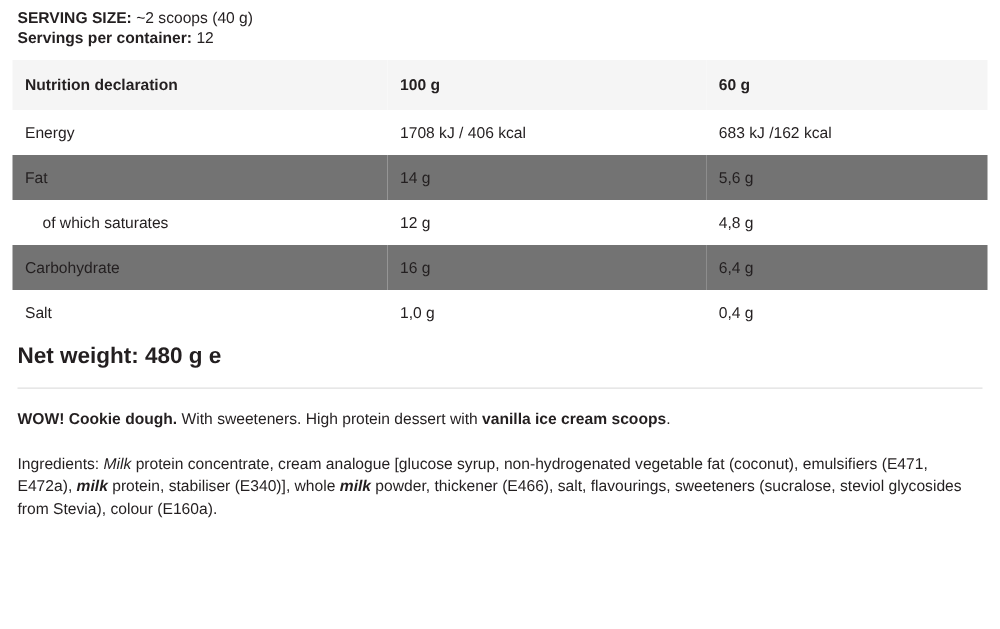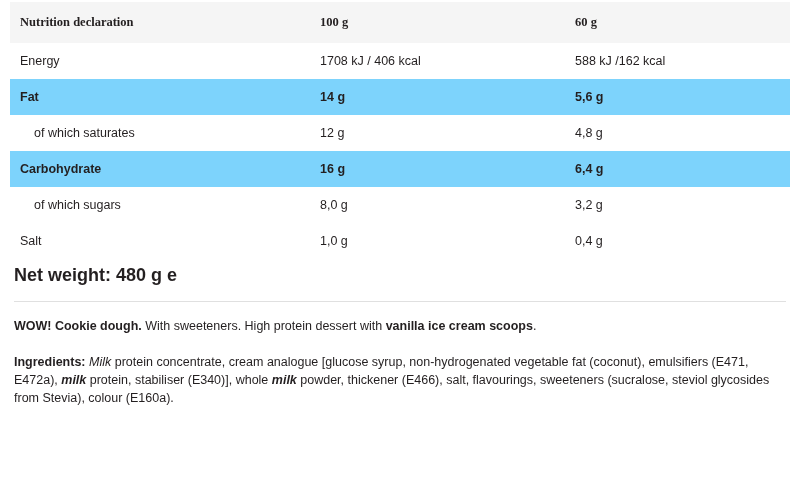--- a/index.html
+++ b/index.html
@@ -47,25 +47,23 @@
     padding: 11px 10px 11px 10px;
     font-size: 12.5px;
     font-weight: normal;
     vertical-align: middle;
   }
   table.nutrition thead th {
     font-weight: bold;
     background: #f5f5f5;
     padding-top: 13px;
     padding-bottom: 13px;
-    font-family: Liberation Serif, serif;
   }
   table.nutrition tbody tr.alt td {
-    background: #7dd3fc;
-    font-weight: bold;
+    background: #737373;
   }
   table.nutrition td.indent {
     padding-left: 24px;
   }
   .net-weight {
     padding: 8px 4px 0 4px;
     font-size: 18px;
     line-height: 16px;
     font-weight: bold;
   }
@@ -77,68 +75,73 @@
     padding: 16px 4px 0 4px;
     font-size: 12.5px;
     line-height: 17px;
   }
   .desc b { font-weight: bold; }
   .ingredients {
     padding: 18px 4px 0 4px;
     font-size: 12.5px;
     line-height: 18px;
   }
-  .ingredients b { font-weight: bold; }
+  .ingredients b { font-weight: normal; }
   .ingredients i { font-style: italic; }
   .ingredients .bi { font-weight: bold; font-style: italic; }
 </style>
 </head>
 <body>
 
 <div class="page">
 
+  <div class="serving-block">
+    <div class="serving-line">
+      <span class="lbl">SERVING SIZE:</span>
+      <span>~2 scoops (40 g)</span>
+    </div>
+    <div class="serving-line">
+      <span class="lbl">Servings per container:</span>
+      <span>12</span>
+    </div>
+  </div>
 
   <table class="nutrition">
     <colgroup>
       <col class="c1">
       <col class="c2">
       <col class="c3">
     </colgroup>
     <thead>
       <tr>
         <th>Nutrition declaration</th>
         <th>100 g</th>
         <th>60 g</th>
       </tr>
     </thead>
     <tbody id="nutrition-body">
         <tr>
           <td>Energy</td>
           <td>1708 kJ / 406 kcal</td>
-          <td>588 kJ /162 kcal</td>
+          <td>683 kJ /162 kcal</td>
         </tr>
         <tr class="alt">
           <td>Fat</td>
           <td>14 g</td>
           <td>5,6 g</td>
         </tr>
         <tr>
           <td class="indent">of which saturates</td>
           <td>12 g</td>
           <td>4,8 g</td>
         </tr>
         <tr class="alt">
           <td>Carbohydrate</td>
           <td>16 g</td>
           <td>6,4 g</td>
-        </tr>
-        <tr>
-          <td class="indent">of which sugars</td>
-          <td>8,0 g</td>
-          <td>3,2 g</td>
         </tr>
         <tr>
           <td>Salt</td>
           <td>1,0 g</td>
           <td>0,4 g</td>
         </tr>
       </tbody>
   </table>
 
   <div class="net-weight">Net weight: 480 g e</div>

